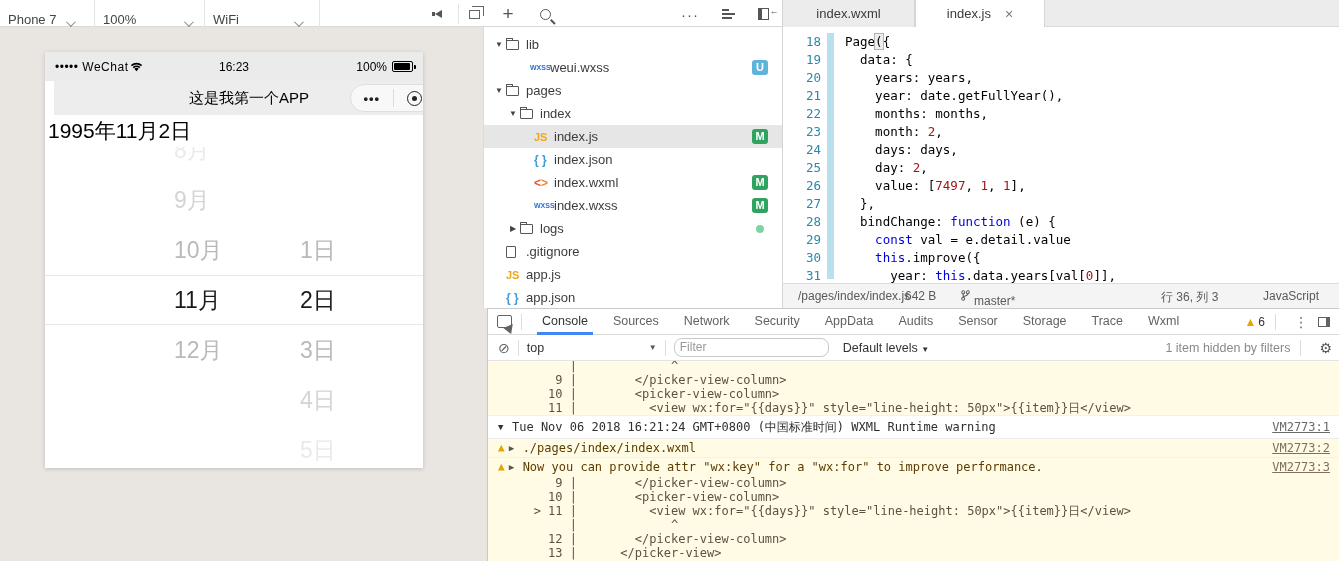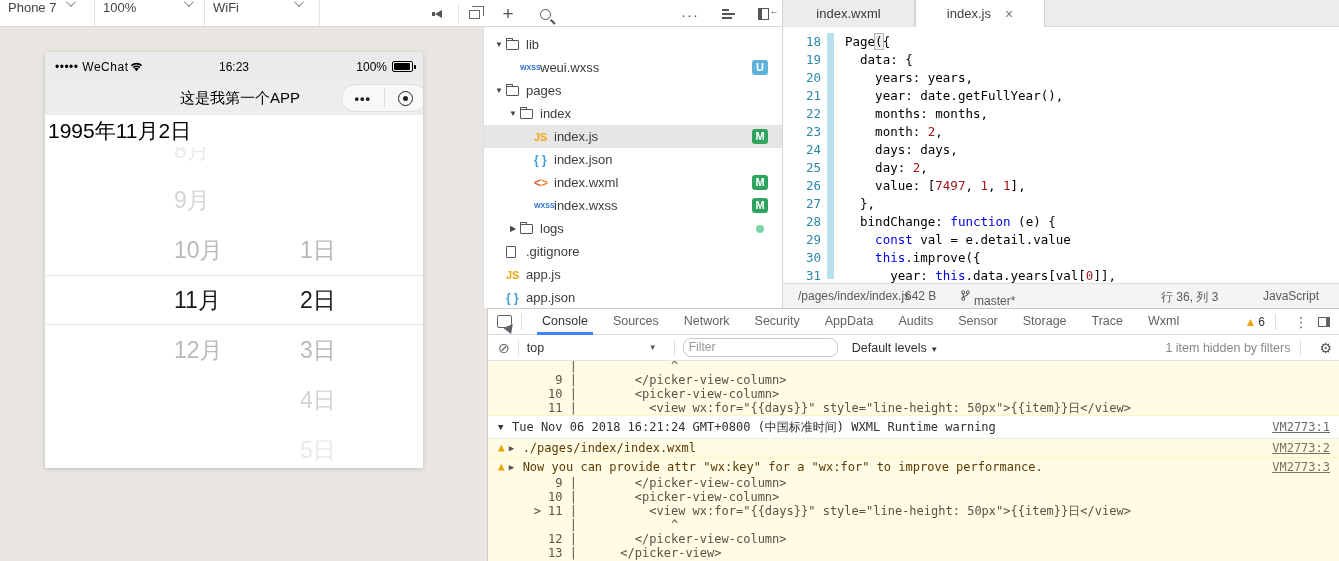--- a/index.html
+++ b/index.html
@@ -1,20 +1,20 @@
 <!DOCTYPE html>
 <html><head>
 <meta charset="utf-8">
 <style>
   * { margin:0; padding:0; box-sizing:border-box; }
   html,body { width:1339px; height:561px; overflow:hidden; font-family:"Liberation Sans",sans-serif; background:#e9e6e2; }
 
   
   #topbar { position:absolute; left:0; top:0; width:1339px; height:27px; background:#fff; border-bottom:1px solid #d9d9d9; }
-  .tb-seg { position:absolute; top:0; height:27px; display:flex; align-items:flex-start; font-size:13px; color:#444; border-right:1px solid #e3e3e3; padding:0 8px; }
+  .tb-seg { position:absolute; top:0; height:27px; display:flex; align-items:flex-end; font-size:13px; color:#444; border-right:1px solid #e3e3e3; padding:0 8px; }
   .chev { width:7px; height:7px; border-right:1.5px solid #888; border-bottom:1.5px solid #888; transform:rotate(45deg) translateY(-2px); margin-left:10px; display:inline-block; }
   .tb-icon { position:absolute; top:4px; width:20px; height:20px; display:flex; align-items:center; justify-content:center; color:#555; }
   .plus { font-size:19px; color:#555; font-weight:400; }
   .dots3 { font-size:15px; color:#555; letter-spacing:1px; }
   .mag { width:11px; height:11px; border:1.6px solid #555; border-radius:50%; position:relative; }
   .mag:after { content:""; position:absolute; width:6px; height:1.6px; background:#555; transform:rotate(45deg); left:9px; top:11px; }
   .spk { width:0; height:0; border-top:4px solid transparent; border-bottom:4px solid transparent; border-right:7px solid #555; position:relative; }
   .spk:before { content:""; position:absolute; left:-3px; top:-2px; width:3px; height:4px; background:#555; }
   .winovl { width:11px; height:9px; border:1.4px solid #666; position:relative; background:#fff; }
   .winovl:before { content:""; position:absolute; left:2px; top:-5px; width:11px; height:9px; border:1.4px solid #666; border-bottom:none; border-left:none; }
@@ -34,21 +34,21 @@
   #simulator { position:absolute; left:0; top:27px; width:483px; height:534px; background:#e9e6e2; }
   #phone { position:absolute; left:45px; top:25px; width:378px; height:416px; background:#fff; box-shadow:0 1px 4px rgba(0,0,0,.18); overflow:hidden; }
   #p-status { position:absolute; left:0; top:0; width:378px; height:29px; background:#ebebeb; font-size:12px; color:#000; }
   #p-carrier { position:absolute; left:10px; top:8px; letter-spacing:.5px; }
   #p-time { position:absolute; left:0; right:0; top:8px; text-align:center; }
   #p-batt-label { position:absolute; right:36px; top:8px; }
   .battery { position:absolute; right:10px; top:9px; width:21px; height:11px; border:1px solid #000; border-radius:2px; }
   .battery i { position:absolute; left:1px; top:1px; right:2px; bottom:1px; background:#000; border-radius:1px; }
   .battery:after { content:""; position:absolute; right:-4px; top:3px; width:2px; height:4px; background:#000; border-radius:0 1px 1px 0; }
   .wifi { display:inline-block; width:13px; height:10px; position:relative; top:1px; margin-left:2px; }
-  #p-nav { position:absolute; left:0; top:29px; width:390px; height:34px; background:#ededed; }
+  #p-nav { position:absolute; left:9px; top:29px; width:390px; height:34px; background:#ededed; }
   #p-title { position:absolute; left:0; right:0; top:8px; text-align:center; font-size:15px; color:#000; }
   .capsule { position:absolute; right:8px; top:3px; width:86px; height:28px; border:1px solid #e0dfdd; border-radius:14px; background:#f8f8f8; display:flex; align-items:center; }
   .cap-dots { flex:1; text-align:center; font-size:13px; color:#222; letter-spacing:1px; font-weight:bold; }
   .cap-div { width:1px; height:18px; background:#dcdcdc; }
   .cap-target { flex:1; display:flex; align-items:center; justify-content:center; }
   .ring { width:15px; height:15px; border:1.6px solid #222; border-radius:50%; display:flex; align-items:center; justify-content:center; }
   .ring i { width:5px; height:5px; background:#222; border-radius:50%; }
   #p-content { position:absolute; left:0; top:63px; width:378px; height:366px; background:#fff; }
   #date-heading { position:absolute; left:3px; top:2px; font-size:21px; color:#000; font-weight:500; white-space:nowrap; }
   #picker { position:absolute; left:0; top:32px; width:378px; height:321px; overflow:hidden; }
@@ -102,21 +102,21 @@
   .dbg-tab.active:after { content:""; position:absolute; left:-4px; right:-4px; bottom:0; height:3px; background:#4285f4; }
   #dbg-right { margin-left:auto; display:flex; align-items:center; gap:10px; padding-right:10px; }
   .warn-badge { font-size:12px; color:#333; white-space:nowrap; }
   .warn-tri { color:#e8a400; font-size:12px; margin-right:2px; }
   .vdots { color:#5f6368; font-size:14px; letter-spacing:0; }
   .dock-ic { width:12px; height:10px; border:1.4px solid #5f6368; position:relative; }
   .dock-ic:after { content:""; position:absolute; right:0; top:0; bottom:0; width:3px; background:#5f6368; }
 
   #dbg-bar2 { position:absolute; left:0; top:26px; width:852px; height:26px; border-bottom:1px solid #e3e3e3; display:flex; align-items:center; background:#fff; font-size:12.5px; color:#333; }
   .clear-ic { font-size:14px; color:#5f6368; margin:0 8px 0 10px; }
-  .ctx-select { width:130px; display:flex; align-items:center; justify-content:space-between; margin-right:17px; color:#333; }
+  .ctx-select { width:130px; display:flex; align-items:center; justify-content:space-between; margin-right:8px; color:#333; }
   .ctx-select .arr { font-size:8px; color:#555; }
   #filter-box { width:155px; height:19px; border:1px solid #c9c9c9; border-radius:8px; font-size:12px; color:#999; padding:0 5px; line-height:17px; margin-right:14px; background:#fff; }
   .levels { color:#333; white-space:nowrap; } .levels .arr { font-size:8px; }
   #bar2-right { margin-left:auto; display:flex; align-items:center; gap:10px; padding-right:8px; color:#8a8a8a; }
   .gear { color:#555; font-size:14px; }
 
   #console { position:absolute; left:0; top:52px; width:852px; height:201px; overflow:hidden; font-family:"DejaVu Sans Mono","Liberation Mono",monospace; font-size:12px; }
   .cblock-warn { background:#fffbe5; border-bottom:1px solid #fff3c4; position:relative; }
   .cblock-plain { background:#fff; border-bottom:1px solid #ececec; position:relative; }
   .crow { height:14px; line-height:14px; white-space:pre; color:#5b5243; padding-left:24px; }
@@ -239,21 +239,21 @@
 </div>
 
 <div id="filetree">
     <div class="trow" style="padding-left: 8px;">
       <span class="tarrow">▼</span>
       <span class="ticon">
         <span class="folder"></span>
       </span>
       <span>lib</span>
     </div>
-    <div class="trow" style="padding-left: 22px;">
+    <div class="trow" style="padding-left: 32px;">
       <span class="tarrow"></span>
       <span class="ticon">
         <span class="ic-wxss">WXSS</span>
       </span>
       <span>weui.wxss</span>
       <span class="tbadge badge-U">U</span>
     </div>
     <div class="trow" style="padding-left: 8px;">
       <span class="tarrow">▼</span>
       <span class="ticon">

